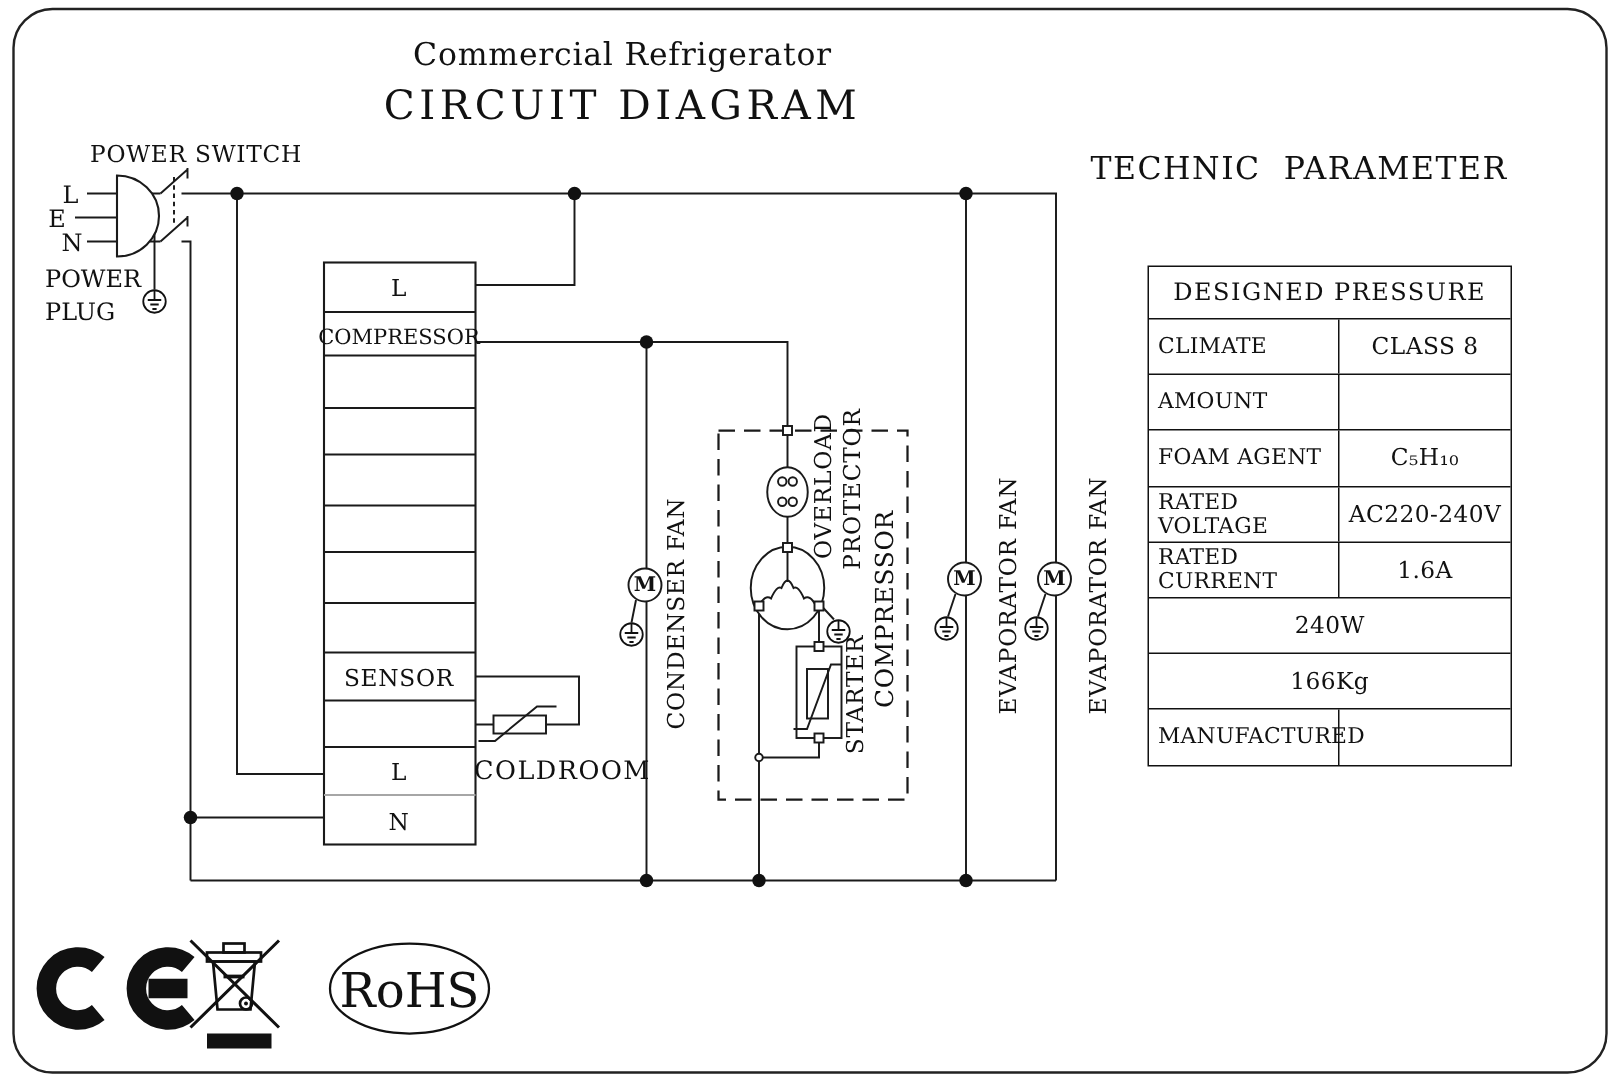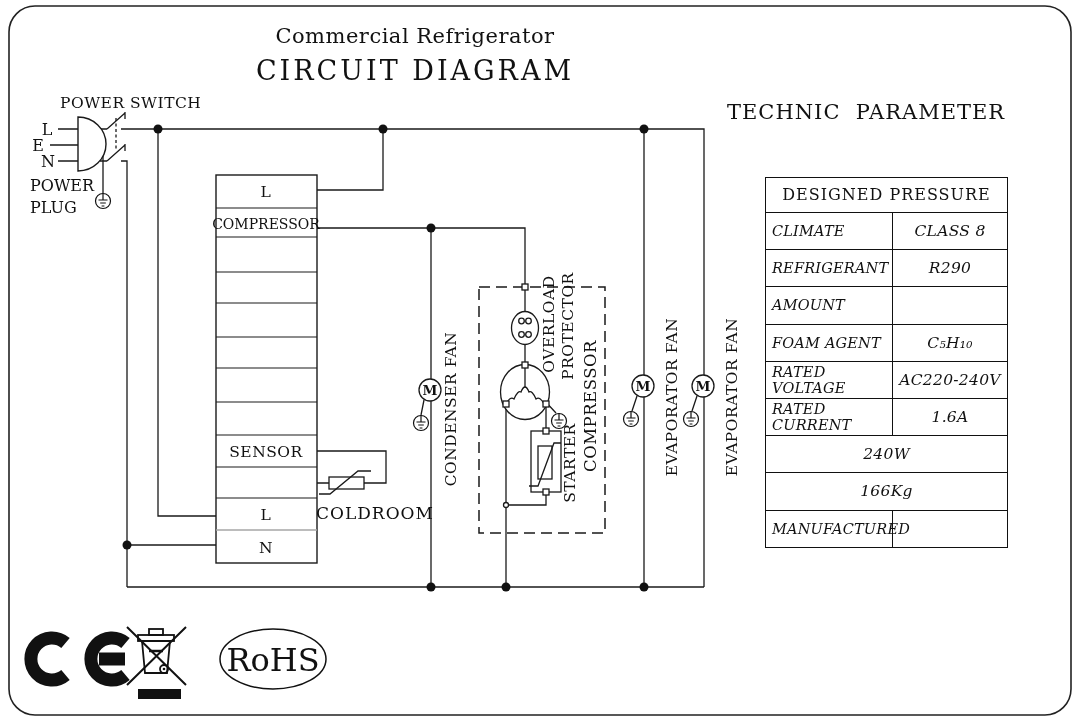--- a/index.html
+++ b/index.html
@@ -6,21 +6,21 @@
   .page{position:relative;width:1079px;height:721px;background:#ffffff;overflow:hidden;
         font-family:"DejaVu Serif","Liberation Serif",serif;color:#111;}
   .page svg{position:absolute;left:0;top:0;}
   .overlay{position:absolute;white-space:nowrap;}
   .title1{left:240px;top:24px;width:350px;text-align:center;font-size:21px;letter-spacing:.5px;}
   .title2{left:240px;top:55px;width:350px;text-align:center;font-size:27px;letter-spacing:3px;}
   .model{left:762px;top:68px;font-size:21px;letter-spacing:.5px;}
   .technic{left:727px;top:100px;font-size:21px;letter-spacing:1px;white-space:pre;}
   .ptable{position:absolute;left:765px;top:135px;width:243px;border:1.5px solid #111;box-sizing:border-box;margin-top:42px;}
   .thead{height:34px;line-height:34px;text-align:center;font-size:16px;letter-spacing:1px;}
-  .trow{display:flex;height:36.2px;border-top:1.2px solid #111;font-style:italic;}
+  .trow{display:flex;height:36.2px;border-top:1.2px solid #111;}
   .tlabel{width:127px;border-right:1.2px solid #111;padding-left:6px;font-size:14.5px;
           display:flex;align-items:center;letter-spacing:.2px;box-sizing:border-box;}
   .tvalue{flex:1;display:flex;align-items:center;justify-content:center;font-size:15.5px;letter-spacing:.3px;}
   .sr{position:absolute;width:1px;height:1px;overflow:hidden;clip:rect(0 0 0 0);}
   text{font-family:"DejaVu Serif","Liberation Serif",serif;fill:#111;}
   .lbl{font-size:15.5px;letter-spacing:.5px;}
   .sm{font-size:14px;}
   .pin{font-size:16px;}
   .rot{font-size:15.5px;letter-spacing:.5px;}
   .rotbig{font-size:16.5px;letter-spacing:.5px;}
@@ -173,24 +173,20 @@
 
   <div class="overlay technic">TECHNIC  PARAMETER</div>
 
   <div class="ptable">
     <div class="thead">DESIGNED PRESSURE</div>
     <div class="trow">
         <div class="tlabel">CLIMATE</div>
         <div class="tvalue">CLASS 8</div>
       </div>
     <div class="trow">
-        <div class="tlabel">REFRIGERANT</div>
-        <div class="tvalue">R290</div>
-      </div>
-    <div class="trow">
         <div class="tlabel">AMOUNT</div>
       </div>
     <div class="trow">
         <div class="tlabel">FOAM AGENT</div>
         <div class="tvalue">C₅H₁₀</div>
       </div>
     <div class="trow">
         <div class="tlabel">RATED VOLTAGE</div>
         <div class="tvalue">AC220-240V</div>
       </div>

